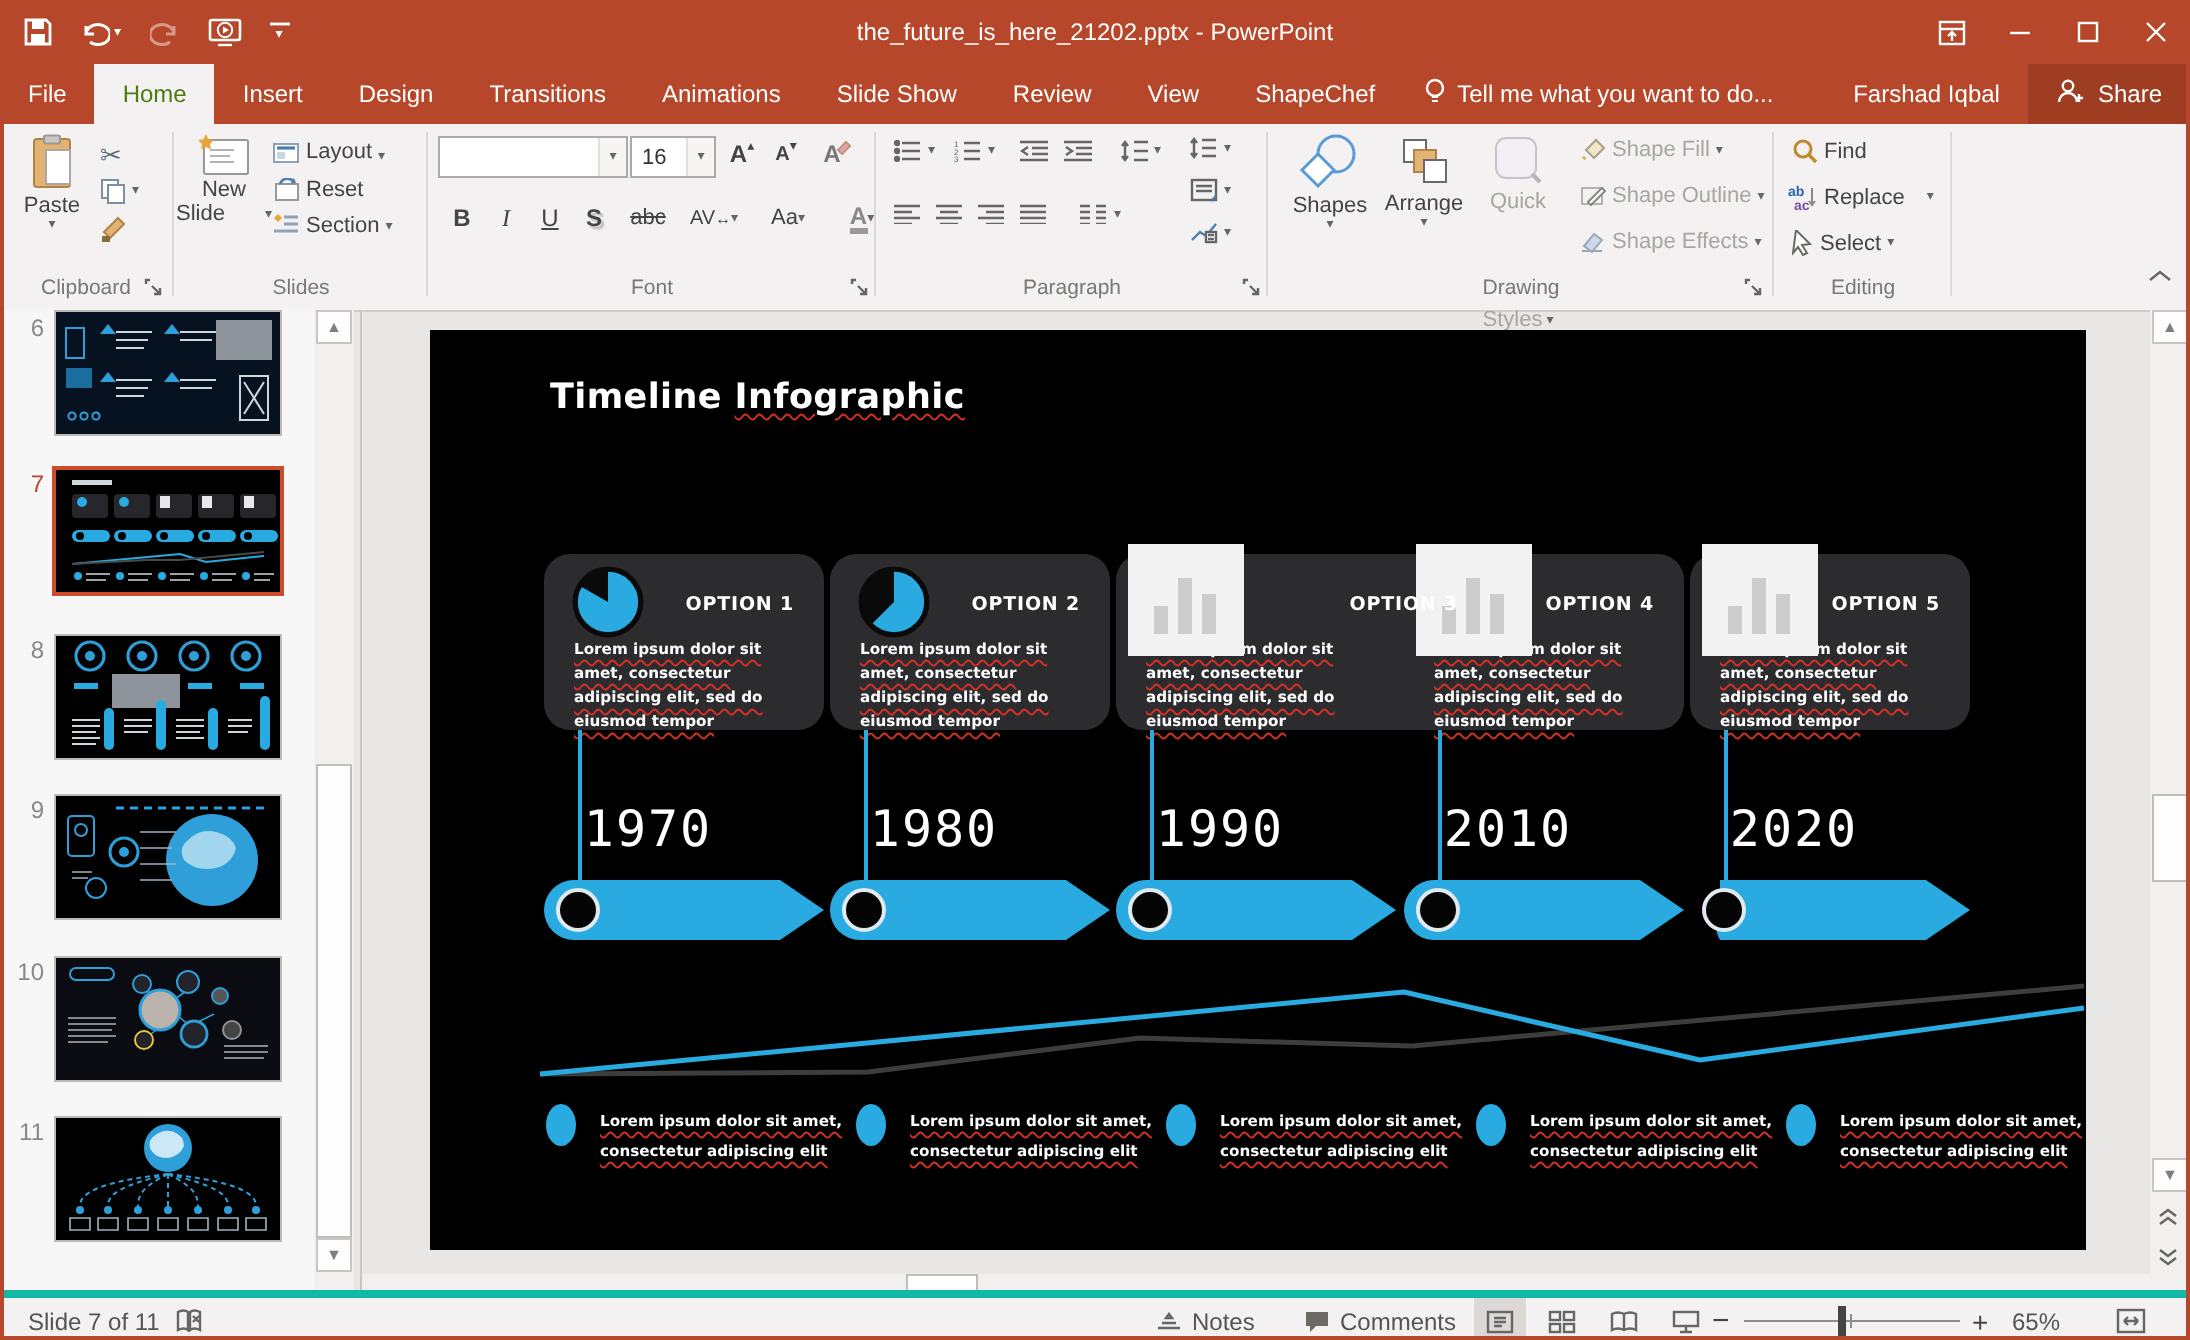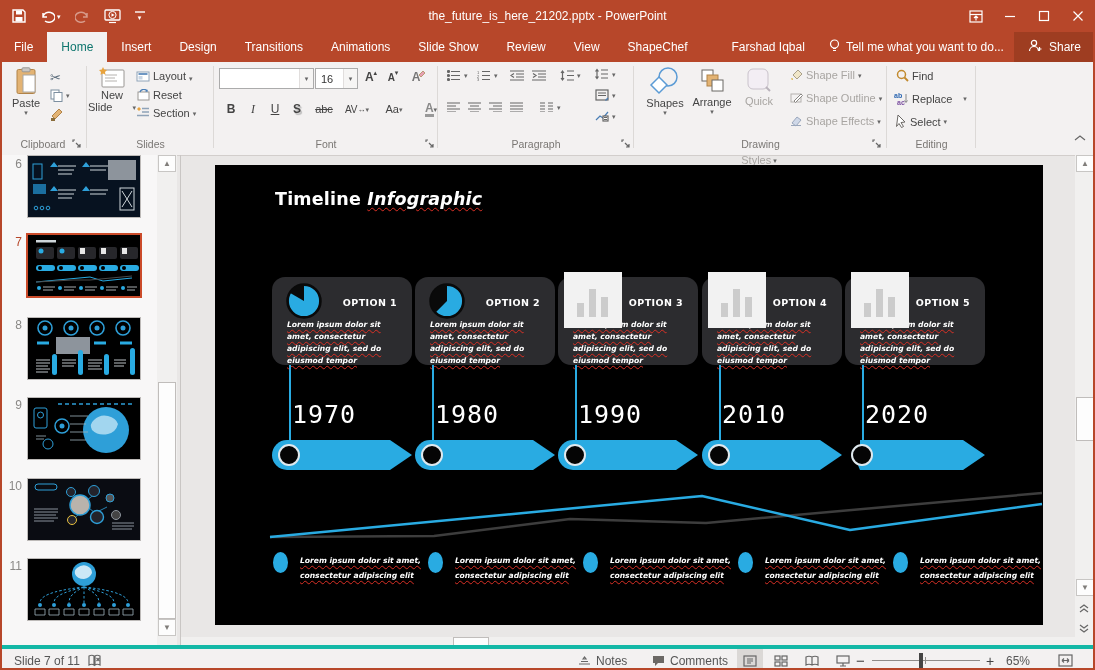--- a/index.html
+++ b/index.html
@@ -8,21 +8,21 @@
   
   #titlebar{left:0;top:0;width:1095px;height:32px;background:#b7472a;color:#fff;}
   .qat{display:flex;align-items:center;gap:14px;position:absolute;left:12px;top:0;height:32px;color:#fff;font-size:13px;}
   .qat svg{display:block;}
   #win-title{left:0;top:0;width:1095px;height:32px;text-align:center;line-height:32px;font-size:12px;color:#fff;pointer-events:none;}
   .winbtn{width:34px;height:32px;display:flex;align-items:center;justify-content:center;}
   #winctl{right:0;top:0;display:flex;}
   
   #tabrow{left:0;top:32px;width:1095px;height:30px;background:#b7472a;display:flex;align-items:stretch;color:#fff;font-size:12px;}
   .tab{padding:0 14px;display:flex;align-items:center;}
-  .tab.active{background:#f3f1f1;color:#0f766e;}
+  .tab.active{background:#f3f1f1;color:#4d7c0f;}
   #tellme{display:flex;align-items:center;gap:6px;padding:0 10px;}
   #user-name{display:flex;align-items:center;padding:0 14px;margin-left:auto;}
   #share-btn{display:flex;align-items:center;gap:6px;padding:0 14px;background:#9e3d21;}
   
   #ribbon{left:0;top:62px;width:1095px;height:93px;background:#f3f1f1;border-bottom:1px solid #d2cecc;color:#444;font-size:11px;}
   .gdiv{position:absolute;top:4px;width:1px;height:82px;background:#dcd9d7;}
   .glabel{position:absolute;top:76px;height:14px;font-size:10.5px;color:#7a7774;text-align:center;}
   .dlg{position:absolute;top:77px;width:10px;height:10px;}
   .caret{font-size:7px;color:#666;line-height:1;}
   .rbtn{position:absolute;display:flex;align-items:center;gap:3px;white-space:nowrap;color:#444;}
@@ -37,21 +37,21 @@
   #thumbpanel{left:0;top:0;width:157px;height:490px;background:#f8f7f7;}
   .thumb-num{position:absolute;font-size:12px;color:#8a8886;width:18px;text-align:right;}
   .thumb{position:absolute;left:27px;width:112px;height:61px;background:#000;border:1px solid #bdbab8;}
   .thumb.sel{border:2px solid #cb4b2a;margin:-1px;}
   .vsb{background:#f1f0ef;}
   .sbbtn{position:absolute;width:16px;height:15px;background:#fdfdfd;border:1px solid #c8c6c4;display:flex;align-items:center;justify-content:center;color:#807d7a;font-size:8px;}
   .sbthumb{position:absolute;background:#fdfdfd;border:1px solid #c0bdbb;}
   
   #slide{left:215px;top:10px;width:828px;height:460px;background:#000;font-family:"DejaVu Sans",sans-serif;}
   #slide-title{left:60px;top:24px;font-size:17.5px;font-weight:bold;color:#fff;letter-spacing:.2px;}
-  .squig{text-decoration:underline;text-decoration-style:wavy;text-decoration-color:#d93025;text-decoration-thickness:1px;text-underline-offset:2px;font-style:italic;}
+  .squig{text-decoration:underline;text-decoration-style:wavy;text-decoration-color:#d93025;text-decoration-thickness:1px;text-underline-offset:2px;}
   .card{position:absolute;top:112px;width:140px;height:88px;background:#2c2c2f;border-radius:13px;}
   .card .opt{position:absolute;top:20px;right:15px;font-size:9.5px;font-weight:bold;color:#fff;letter-spacing:.4px;}
   .card .lorem{position:absolute;left:15px;top:42px;width:116px;font-size:7.6px;font-weight:bold;color:#fff;line-height:1.6;}
   .tile{position:absolute;left:6px;top:-5px;width:58px;height:56px;background:#f2f2f2;}
   .conn{position:absolute;top:200px;width:1.5px;height:75px;background:#29abe2;}
   .year{position:absolute;top:235px;width:110px;text-align:center;font-family:"DejaVu Sans Mono",monospace;font-size:25px;color:#fff;letter-spacing:1px;}
   .bullet-dot{position:absolute;top:387px;width:15px;height:21px;background:#29abe2;border-radius:50%;}
   .bullet-txt{position:absolute;top:388px;width:126px;font-size:7.6px;font-weight:bold;color:#fff;line-height:2.0;}
   
   #statusbar{left:0;top:645px;width:1095px;height:23px;background:#f3f1f1;border-top:4px solid #14b8a6;color:#555;font-size:12px;}
@@ -151,30 +151,30 @@
       </div>
     <div class="tab">
         <span>Review</span>
       </div>
     <div class="tab">
         <span>View</span>
       </div>
     <div class="tab">
         <span>ShapeChef</span>
       </div>
-    <div id="user-name">
-        <span>Farshad Iqbal</span>
-      </div>
     <div id="tellme">
       <span><svg width="11" height="14" viewBox="0 0 11 14">
             <circle cx="5.5" cy="5" r="4" fill="none" stroke="#fff" stroke-width="1.2"></circle>
             <path d="M4,9.5 h3 M4,11.5 h3" stroke="#fff" stroke-width="1.1"></path>
           </svg></span>
       <span>Tell me what you want to do...</span>
     </div>
+    <div id="user-name">
+        <span>Farshad Iqbal</span>
+      </div>
     <div id="share-btn">
       <span><svg width="15" height="13" viewBox="0 0 15 13">
             <circle cx="6" cy="4" r="2.6" fill="none" stroke="#fff" stroke-width="1.2"></circle>
             <path d="M1.5,12 a4.5,4.5 0 0 1 9,0" fill="none" stroke="#fff" stroke-width="1.2"></path>
             <path d="M11.5,8 v4 M9.5,10 h4" stroke="#fff" stroke-width="1.2"></path>
           </svg></span>
       <span>Share</span>
     </div>
   </div>
 
@@ -704,21 +704,21 @@
         <div class="lorem squig">Lorem ipsum dolor sit amet, consectetur adipiscing elit, sed do eiusmod tempor</div>
       </div>
       <div class="card" style="left:200px;">
         <svg class="abs" style="left:14px;top:6px;" width="36" height="36" viewBox="0 0 34 34">
             <circle cx="17" cy="17" r="15.5" fill="#29abe2" stroke="#0a0a0a" stroke-width="2.5"></circle>
             <path d="M17,17 L17,1.5 A15.5,15.5 0 0 0 6,28 Z" fill="#0a0a0a"></path>
           </svg>
         <span class="opt">OPTION 2</span>
         <div class="lorem squig">Lorem ipsum dolor sit amet, consectetur adipiscing elit, sed do eiusmod tempor</div>
       </div>
-      <div class="card" style="left:343px;">
+      <div class="card" style="left:343px;padding-left:46px;">
         <span class="opt" style="z-index:3;">OPTION 3</span>
         <div class="lorem squig">Lorem ipsum dolor sit amet, consectetur adipiscing elit, sed do eiusmod tempor</div>
         <div class="tile"><svg width="58" height="56" viewBox="0 0 58 56">
               <rect x="13" y="31" width="7" height="14" fill="#ccc"></rect>
               <rect x="25" y="17" width="7" height="28" fill="#ccc"></rect>
               <rect x="37" y="25" width="7" height="20" fill="#ccc"></rect>
             </svg></div>
       </div>
       <div class="card" style="left:487px;">
         <span class="opt" style="z-index:3;">OPTION 4</span>

